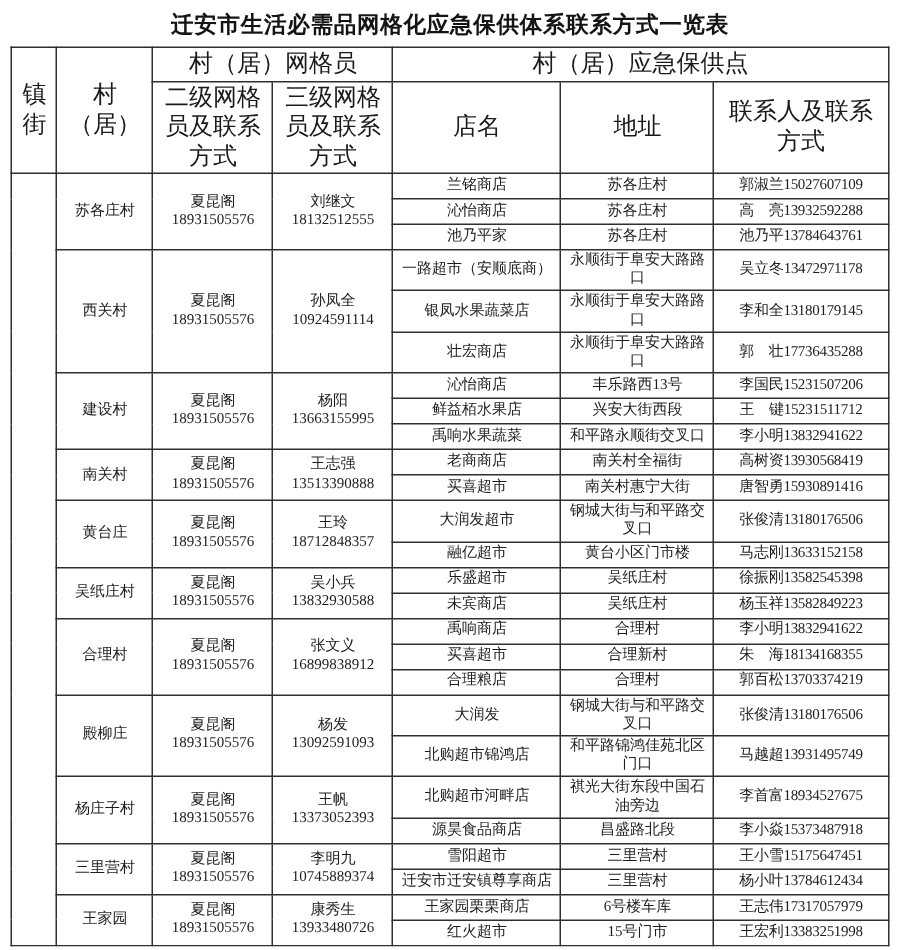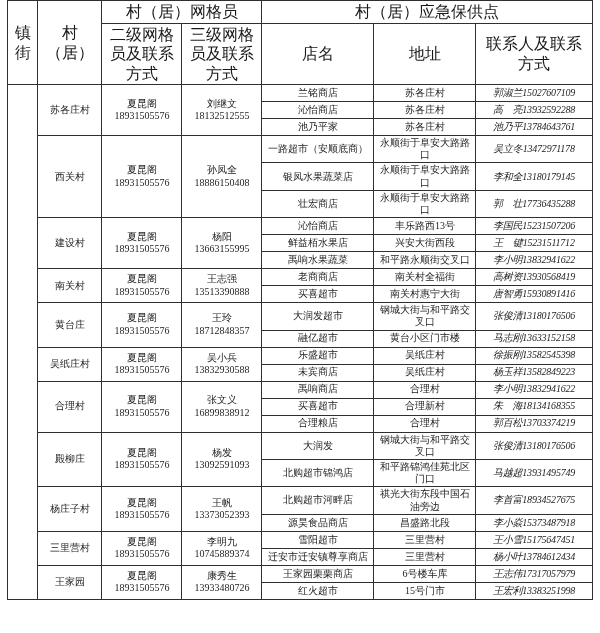--- a/index.html
+++ b/index.html
@@ -35,28 +35,29 @@
   }
   thead th{font-size:16px;color:#1a1a1a;}
   thead tr.group-row th{height:18px;}
   thead tr.sub-row th{height:28px;}
   tbody td{font-size:10px;}
   td.town{width:30px;}
   td.village{font-size:10px;}
   td.grid div{line-height:1.25;}
   td.store{font-size:10px;}
   td.addr{font-size:10px;}
-  td.contact{font-size:10px;letter-spacing:-0.2px;font-style:italic;}
+  td.contact{font-size:10px;letter-spacing:-0.2px;}
   tbody tr{height:17px;}
 </style>
 </head>
 <body>
 
 <div class="page">
 
+  <div class="doc-title">迁安市生活必需品网格化应急保供体系联系方式一览表</div>
 
   <table class="supply">
     <colgroup>
       <col style="width:30px">
         <col style="width:64px">
         <col style="width:80px">
       <col style="width:80px">
         <col style="width:112px">
         <col style="width:102px">
         <col style="width:116px">
@@ -105,21 +106,21 @@
     <td class="contact">池乃平13784643761</td>
   </tr>
         <tr>
     <td class="village" rowspan="3">西关村</td>
     <td class="grid" rowspan="3">
       <div>夏昆阁</div>
       <div>18931505576</div>
     </td>
     <td class="grid" rowspan="3">
       <div>孙凤全</div>
-      <div>18886150408</div>
+      <div>10924591114</div>
     </td>
 
     <td class="store">一路超市（安顺底商）</td>
     <td class="addr">永顺街于阜安大路路口</td>
     <td class="contact">吴立冬13472971178</td>
   </tr>
         <tr>
     <td class="store">银凤水果蔬菜店</td>
     <td class="addr">永顺街于阜安大路路口</td>
     <td class="contact">李和全13180179145</td>

